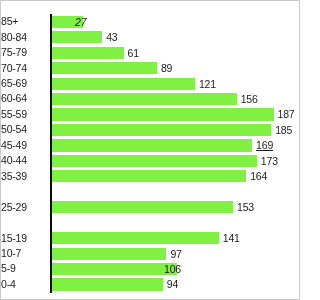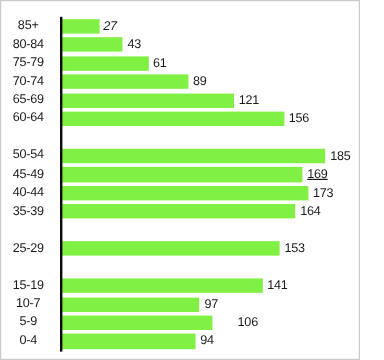--- a/index.html
+++ b/index.html
@@ -28,21 +28,21 @@
   .bar-row {
     position: absolute;
     left: 0;
     height: 15.45px;
     width: 300px;
   }
   .cat-label {
     position: absolute;
     left: 0;
     width: 45px;
-    text-align: center;
+    text-align: left;
     font-size: 10.5px;
     color: #1b1b1b;
     line-height: 15.45px;
     white-space: nowrap;
     letter-spacing: -0.2px;
   }
   .bar-track {
     position: absolute;
     left: 50px;
     top: 1.6px;
@@ -77,21 +77,21 @@
 </style>
 </head>
 <body>
 
 <div id="chart-frame">
   <div id="plot-area">
       <div class="bar-row" style="top: 13.2px;">
         <div class="cat-label">85+</div>
         <div class="bar-track">
           <div class="bar-fill" style="width: 32.13px; background: rgb(128, 240, 66);"></div>
-          <div class="val-label" style="left: 31px; font-style: italic;">27</div>
+          <div class="val-label" style="left: 20px; font-style: italic;">27</div>
         </div>
       </div>
       <div class="bar-row" style="top: 28.65px;">
         <div class="cat-label">80-84</div>
         <div class="bar-track">
           <div class="bar-fill" style="width: 51.17px; background: rgb(128, 240, 66);"></div>
           <div class="val-label" style="left: 51.17px;">43</div>
         </div>
       </div>
       <div class="bar-row" style="top: 44.1px;">
@@ -113,20 +113,27 @@
         <div class="bar-track">
           <div class="bar-fill" style="width: 143.99px; background: rgb(128, 240, 66);"></div>
           <div class="val-label" style="left: 143.99px;">121</div>
         </div>
       </div>
       <div class="bar-row" style="top: 90.45px;">
         <div class="cat-label">60-64</div>
         <div class="bar-track">
           <div class="bar-fill" style="width: 185.64px; background: rgb(128, 240, 66);"></div>
           <div class="val-label" style="left: 185.64px;">156</div>
+        </div>
+      </div>
+      <div class="bar-row" style="top: 105.9px;">
+        <div class="cat-label">55-59</div>
+        <div class="bar-track">
+          <div class="bar-fill" style="width: 222.53px; background: rgb(128, 240, 66);"></div>
+          <div class="val-label" style="left: 222.53px;">187</div>
         </div>
       </div>
       <div class="bar-row" style="top: 121.35px;">
         <div class="cat-label">50-54</div>
         <div class="bar-track">
           <div class="bar-fill" style="width: 220.15px; background: rgb(128, 240, 66);"></div>
           <div class="val-label" style="left: 220.15px;">185</div>
         </div>
       </div>
       <div class="bar-row" style="top: 136.8px;">
@@ -168,21 +175,21 @@
         <div class="cat-label">10-7</div>
         <div class="bar-track">
           <div class="bar-fill" style="width: 115.43px; background: rgb(128, 240, 66);"></div>
           <div class="val-label" style="left: 115.43px;">97</div>
         </div>
       </div>
       <div class="bar-row" style="top: 260.4px;">
         <div class="cat-label">5-9</div>
         <div class="bar-track">
           <div class="bar-fill" style="width: 126.14px; background: rgb(128, 240, 66);"></div>
-          <div class="val-label" style="left: 143px;">106</div>
+          <div class="val-label" style="left: 109px;">106</div>
         </div>
       </div>
       <div class="bar-row" style="top: 275.85px; padding-left: 25px;">
         <div class="cat-label">0-4</div>
         <div class="bar-track">
           <div class="bar-fill" style="width: 111.86px; background: rgb(128, 240, 66);"></div>
           <div class="val-label" style="left: 111.86px;">94</div>
         </div>
       </div>
     </div>

